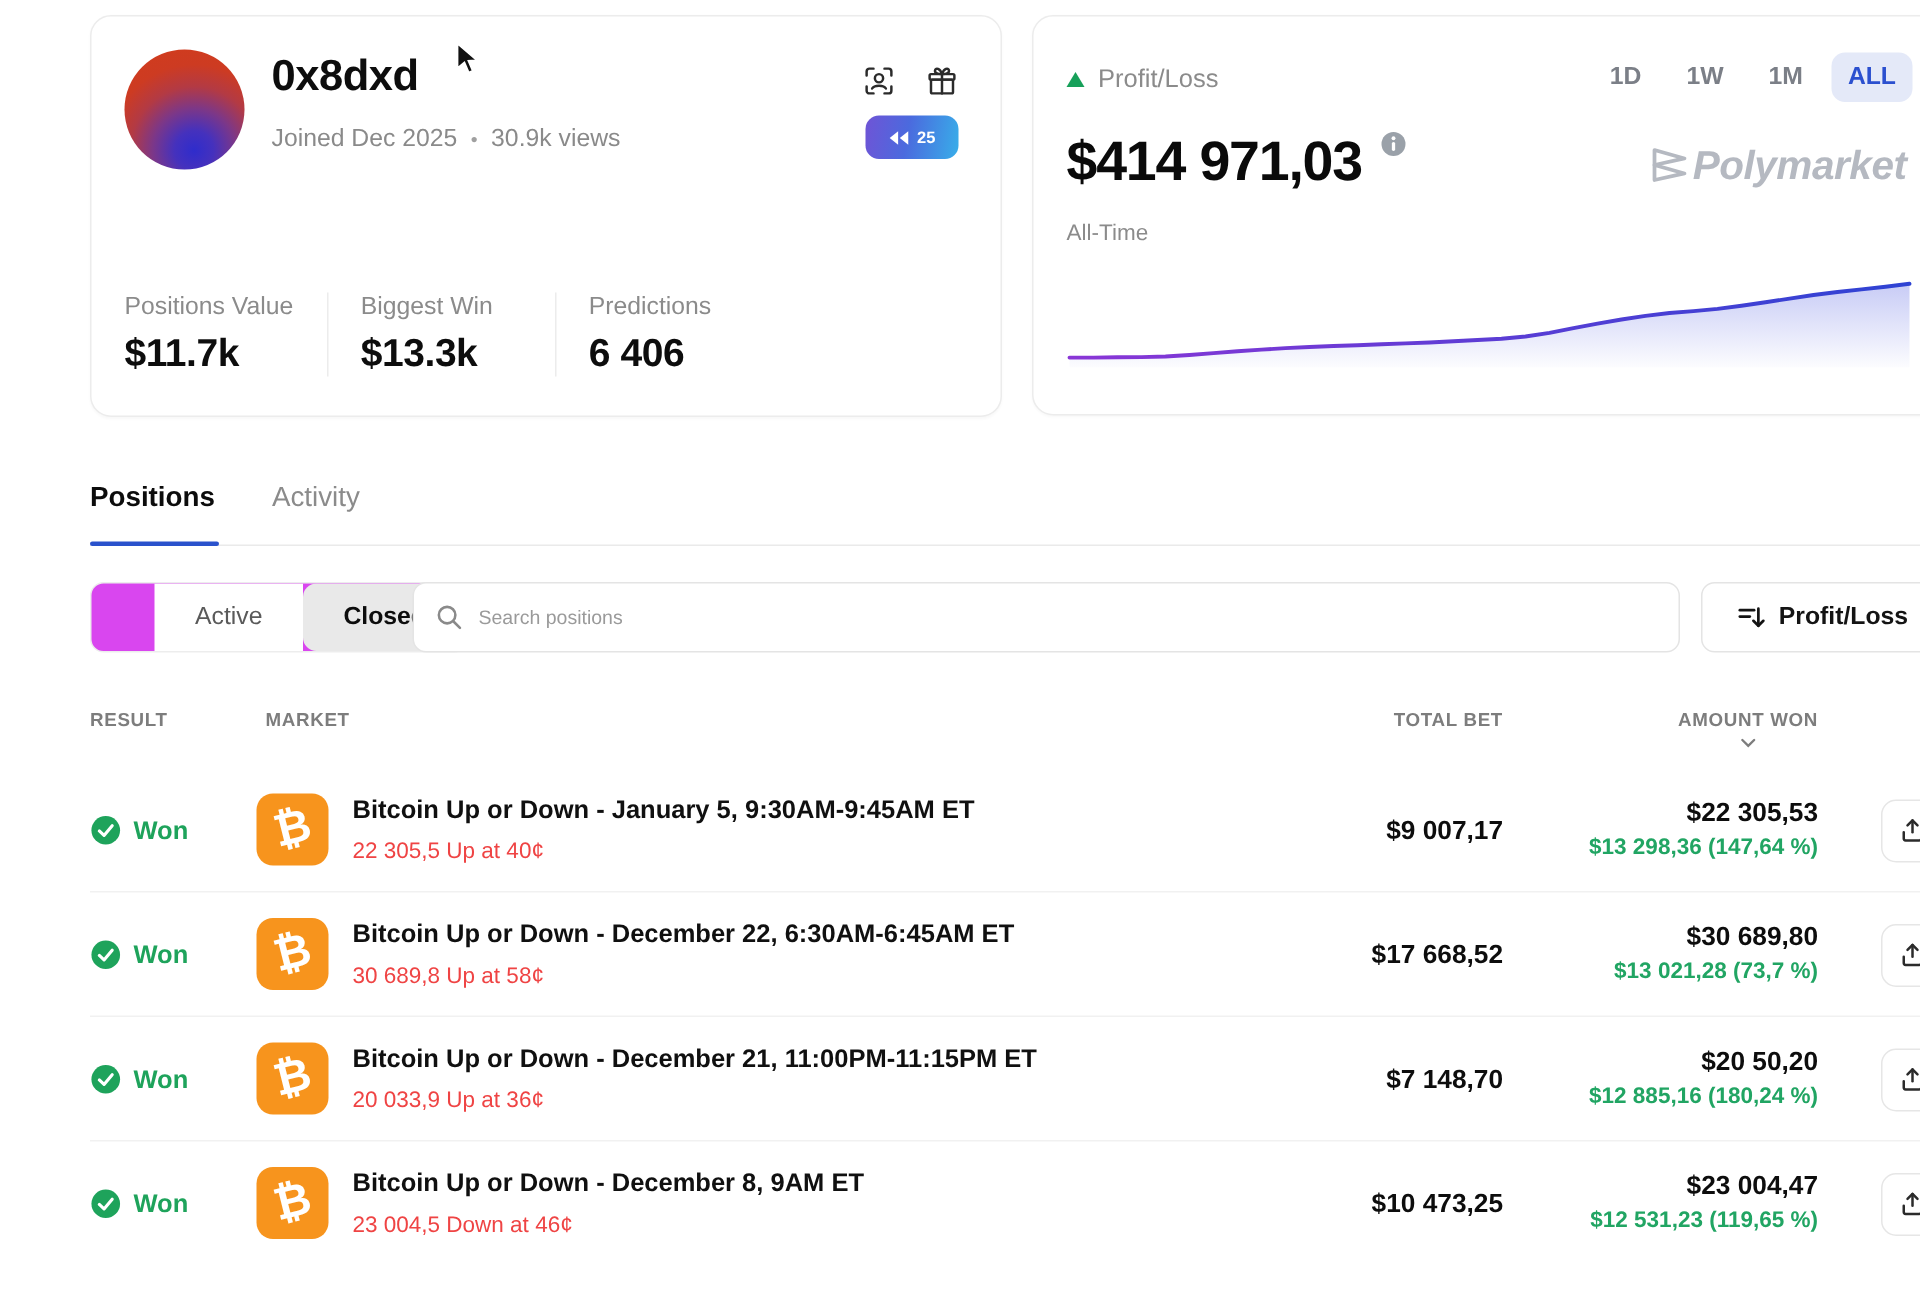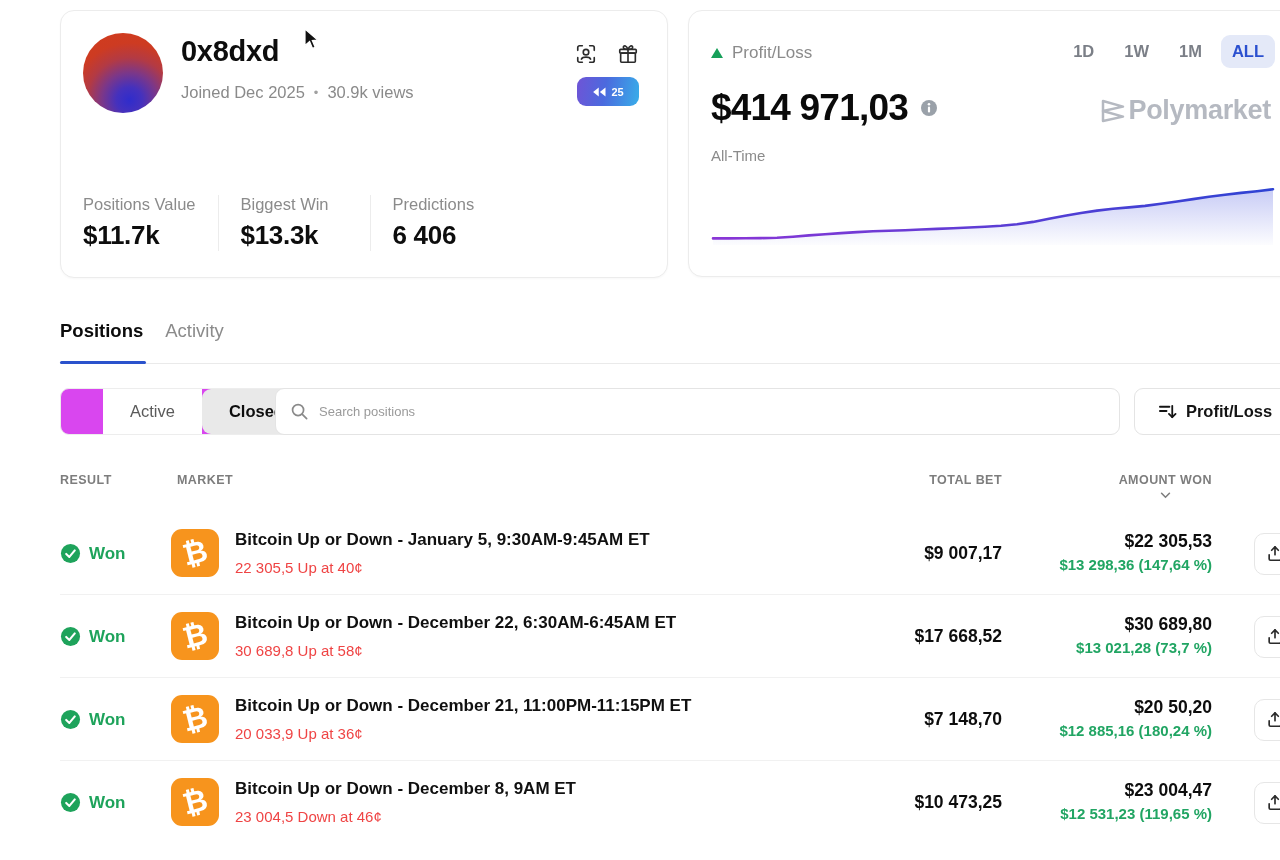--- a/index.html
+++ b/index.html
@@ -29,29 +29,29 @@
   .stat-label { font-size:16.5px; color:#8b8b8b; margin-bottom:6px; }
   .stat-value { font-size:26px; font-weight:700; letter-spacing:-.3px; color:#0d0d0d; }
 
   
   .pnl-head { position:absolute; left:22px; top:32px; display:flex; align-items:center; gap:9px; }
   .tri-up { width:0; height:0; border-left:6px solid transparent; border-right:6px solid transparent; border-bottom:10px solid #17a05a; }
   .pnl-title { font-size:17px; color:#8b8b8b; }
   .ranges { position:absolute; right:20px; top:24px; display:flex; align-items:center; gap:8px; }
   .range { font-size:16.5px; font-weight:700; color:#7b7f87; padding:7px 11px; border-radius:9px; cursor:pointer; }
   .range.active { background:#e4e9f8; color:#2b50cf; }
-  .pnl-value-row { position:absolute; left:22px; top:76px; display:flex; align-items:center; gap:12px; }
+  .pnl-value-row { position:absolute; left:22px; top:76px; display:flex; align-items:flex-start; gap:12px; }
   .pnl-value { font-size:37px; font-weight:700; letter-spacing:-.8px; color:#0a0a0a; }
-  .watermark { position:absolute; right:24px; top:84px; display:flex; align-items:flex-end; gap:0; color:#b5b9c1; }
+  .watermark { position:absolute; right:24px; top:84px; display:flex; align-items:flex-start; gap:0; color:#b5b9c1;font-style:italic; }
   .watermark-text { font-size:27px; font-weight:600; letter-spacing:-.3px; }
   .pnl-period { position:absolute; left:22px; top:136px; font-size:15px; color:#8b8b8b; }
   .chart-wrap { position:absolute; left:22px; top:168px; width:564px; height:66px; }
 
   
-  .tabs { position:absolute; left:20px; top:320px; display:flex; gap:22px; }
+  .tabs { position:absolute; left:20px; top:320px; display:flex; gap:38px; }
   .tab { font-size:18.5px; color:#8b8b8b; font-weight:500; cursor:pointer; padding-bottom:20px; }
   .tab.active { color:#0c0c0c; font-weight:700; }
   .tab-underline { position:absolute; left:20px; top:361px; width:86px; height:3px; background:#2a52cc; border-radius:2px; }
   .tab-divider { position:absolute; left:20px; top:363px; width:1236px; height:1px; background:#eaeaea; }
 
   
   .segmented { position:absolute; left:20px; top:388px; height:47px; display:flex; border:1px solid #ededed; border-radius:9px; overflow:hidden; background:#d946ef;padding-left:42px; }
   .segment { display:flex; align-items:center; justify-content:center; padding:0 27px; font-size:16.5px; color:#5a5a5a; cursor:pointer; background:#fff; }
   .segment.active { background:#e9e9e9; color:#0d0d0d; font-weight:700; border-radius:9px; }
   .searchbox { position:absolute; left:235px; top:388px; width:845px; height:47px; border:1px solid #e4e4e4; border-radius:9px; display:flex; align-items:center; padding:0 14px; gap:10px; background:#fff; }

